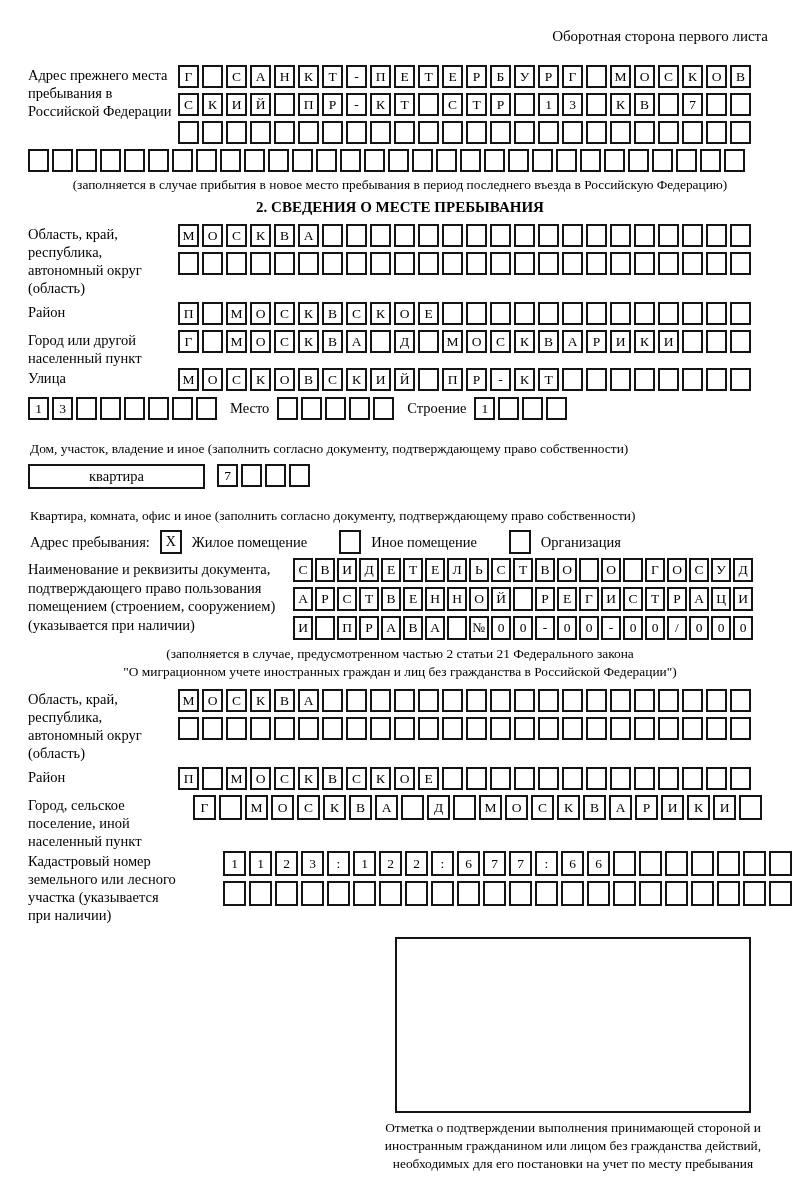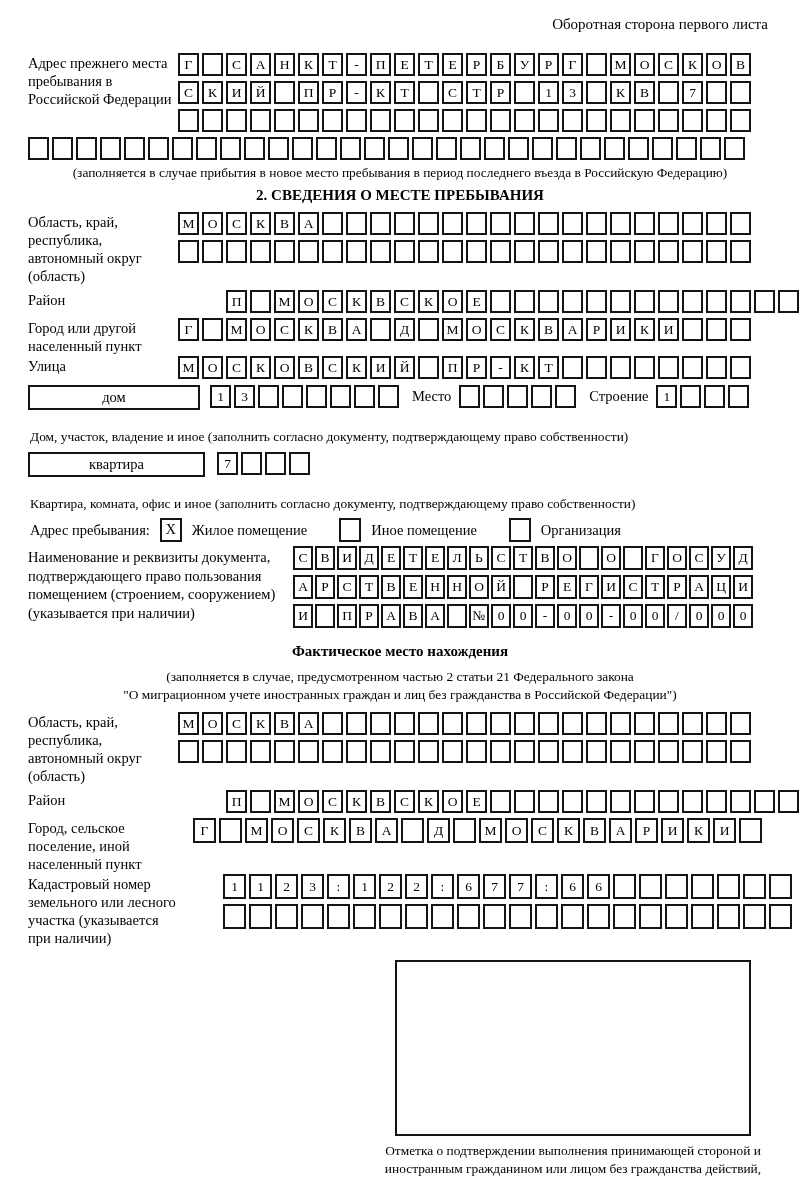--- a/index.html
+++ b/index.html
@@ -4,21 +4,21 @@
 <style>
   * { box-sizing: border-box; }
   html,body { margin:0; padding:0; }
   body {
     width:800px; height:1180px;
     background:#ffffff; color:#000;
     font-family:"Liberation Serif", serif;
   }
   .page { padding:10px 28px 0 28px; }
 
-  .header-note { text-align:right; font-size:15px; margin:6px 4px 20px 0; }
+  .header-note { text-align:right; font-size:15px; margin:18px 4px 20px 0; }
 
   .frow { display:flex; align-items:flex-start; }
   .flabel { flex:0 0 150px; font-size:14.5px; line-height:1.24; padding-top:2px; }
   .flabel.narrow-text span, .narrow { display:inline-block; max-width:122px; }
   .flabel-wide { flex:0 0 165px; }
   .rows-col { display:flex; flex-direction:column; }
 
   .boxrow { display:flex; margin-bottom:5px; }
   .cbox {
     flex:0 0 auto;
@@ -69,21 +69,21 @@
   .stamp-box {
     width:356px; height:176px;
     border:2px solid #141414;
     margin:12px 0 6px 367px;
     background:#fff;
   }
   .stamp-caption {
     width:400px; margin-left:345px;
     text-align:center; font-size:13.4px; line-height:1.35;
   }
-  .mt4 { margin-top:4px;gap:48px; } .mt8 { margin-top:8px; } .mt10 { margin-top:10px; }
+  .mt4 { margin-top:4px; } .mt8 { margin-top:8px; } .mt10 { margin-top:10px; }
 </style>
 </head>
 <body>
 
 <div class="page">
 
   <div class="header-note">Оборотная сторона первого листа</div>
 
   <div class="frow">
     <div class="flabel">Адрес прежнего места пребывания в Российской Федерации</div>
@@ -346,21 +346,20 @@
         <span class="cbox"></span>
         <span class="cbox"></span>
         <span class="cbox"></span>
         <span class="cbox"></span>
         <span class="cbox"></span>
         <span class="cbox"></span>
       </div>
   </div>
 
   <div class="inline-row">
-    <div class="field-rect rect-house">дом</div>
     <div class="boxrow">
         <span class="cbox">1</span>
         <span class="cbox">3</span>
         <span class="cbox"></span>
         <span class="cbox"></span>
         <span class="cbox"></span>
         <span class="cbox"></span>
         <span class="cbox"></span>
         <span class="cbox"></span>
       </div>
@@ -471,21 +470,20 @@
           <span class="cbox doc">0</span>
           <span class="cbox doc">0</span>
           <span class="cbox doc">/</span>
           <span class="cbox doc">0</span>
           <span class="cbox doc">0</span>
           <span class="cbox doc">0</span>
         </div>
     </div>
   </div>
 
-  <div class="sec-title mt10">Фактическое место нахождения</div>
   <div class="fact-note">(заполняется в случае, предусмотренном частью 2 статьи 21 Федерального закона</div>
   <div class="fact-note">"О миграционном учете иностранных граждан и лиц без гражданства в Российской Федерации")</div>
 
   <div class="frow mt8">
     <div class="flabel"><span class="narrow" style="max-width:140px">Область, край, республика, автономный округ (область)</span></div>
     <div class="rows-col">
       <div class="boxrow">
           <span class="cbox">М</span>
           <span class="cbox">О</span>
           <span class="cbox">С</span>

